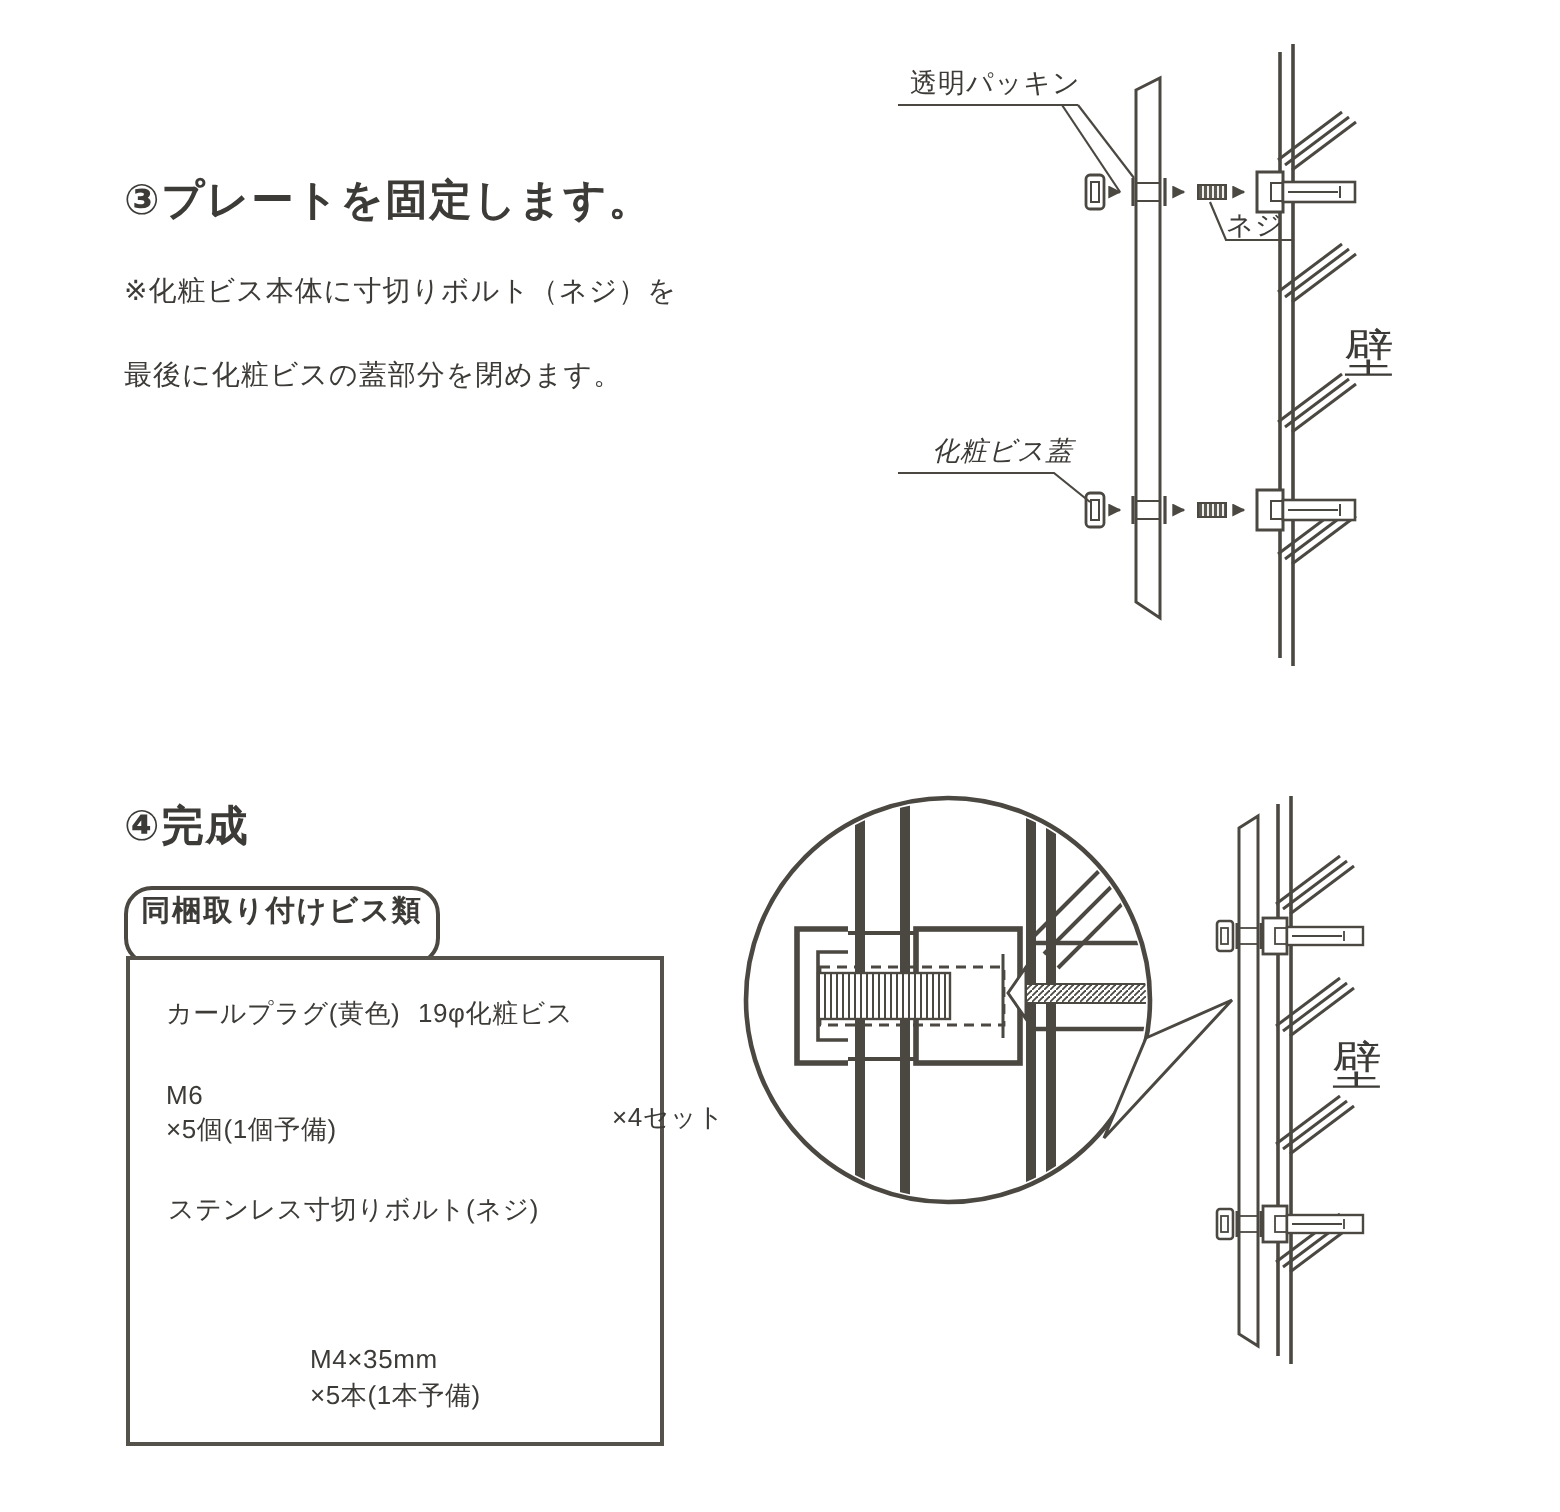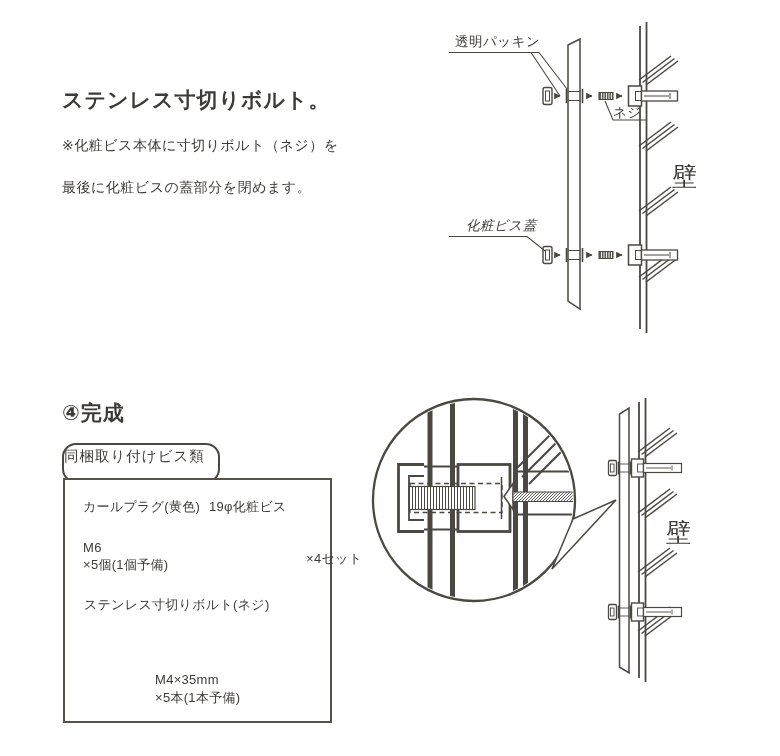--- a/index.html
+++ b/index.html
@@ -7,22 +7,22 @@
     position:relative;width:780px;height:756px;background:#fff;overflow:hidden;
     font-family:"Liberation Sans","DejaVu Sans",sans-serif;color:#3d3b37;
   }
   .abs{position:absolute;white-space:nowrap;}
   .h1{font-size:21px;font-weight:bold;letter-spacing:1px;}
   .body-line{font-size:14px;letter-spacing:0.5px;line-height:21px;text-align:center;}
   .dlabel{font-size:13.5px;letter-spacing:0.5px;}
   .wall{font-size:25px;font-weight:500;letter-spacing:1px;}
   .badge{
     box-sizing:border-box;border:2px solid #4b4842;border-radius:14px;
-    width:158px;height:40px;line-height:22px;
-    font-size:14.5px;font-weight:normal;letter-spacing:1px;
+    width:158px;height:40px;line-height:22px;text-align:center;
+    font-size:14.5px;font-weight:bold;letter-spacing:1px;
   }
   .parts-box{
     box-sizing:border-box;border:2px solid #55524c;width:269px;height:245px;background:#fff;
   }
   .item-name{font-size:13px;letter-spacing:0.3px;}
   .item-sub{font-size:13px;letter-spacing:0.3px;}
   svg{position:absolute;left:0;top:0;}
 </style>
 </head>
 <body>
@@ -197,21 +197,21 @@
         <ellipse cx="131.9" cy="628" rx="5" ry="10.8"></ellipse>
       </g>
 
       <g>
         <line x1="88.5" y1="674.5" x2="88.5" y2="690.5" stroke="#4b4842" stroke-width="2"></line>
         <polygon points="90,677.5 136,679.5 143,682.5 136,685.5 90,687.5" fill="url(#dh)" stroke="#4b4842" stroke-width="1"></polygon>
       </g>
     </g>
   </svg>
 
-  <div class="abs h1" style="left:62px;top:86px;">ステンレス寸切りボルト。</div>
+  <div class="abs h1" style="left:62px;top:86px;">③プレートを固定します。</div>
   <div class="abs body-line" style="left:62px;top:135px;">※化粧ビス本体に寸切りボルト（ネジ）を</div>
   <div class="abs body-line" style="left:62px;top:177px;">最後に化粧ビスの蓋部分を閉めます。</div>
 
   <div class="abs dlabel" style="left:455px;top:33px;">透明パッキン</div>
   <div class="abs dlabel" style="left:613px;top:104px;">ネジ</div>
   <div class="abs dlabel" style="left:466px;top:217px;font-style:italic;">化粧ビス蓋</div>
   <div class="abs wall" style="left:672px;top:160px;">壁</div>
 
   <div class="abs h1" style="left:62px;top:383px;margin-top:16px;">④完成</div>
   <div class="abs wall" style="left:666px;top:516px;">壁</div>

